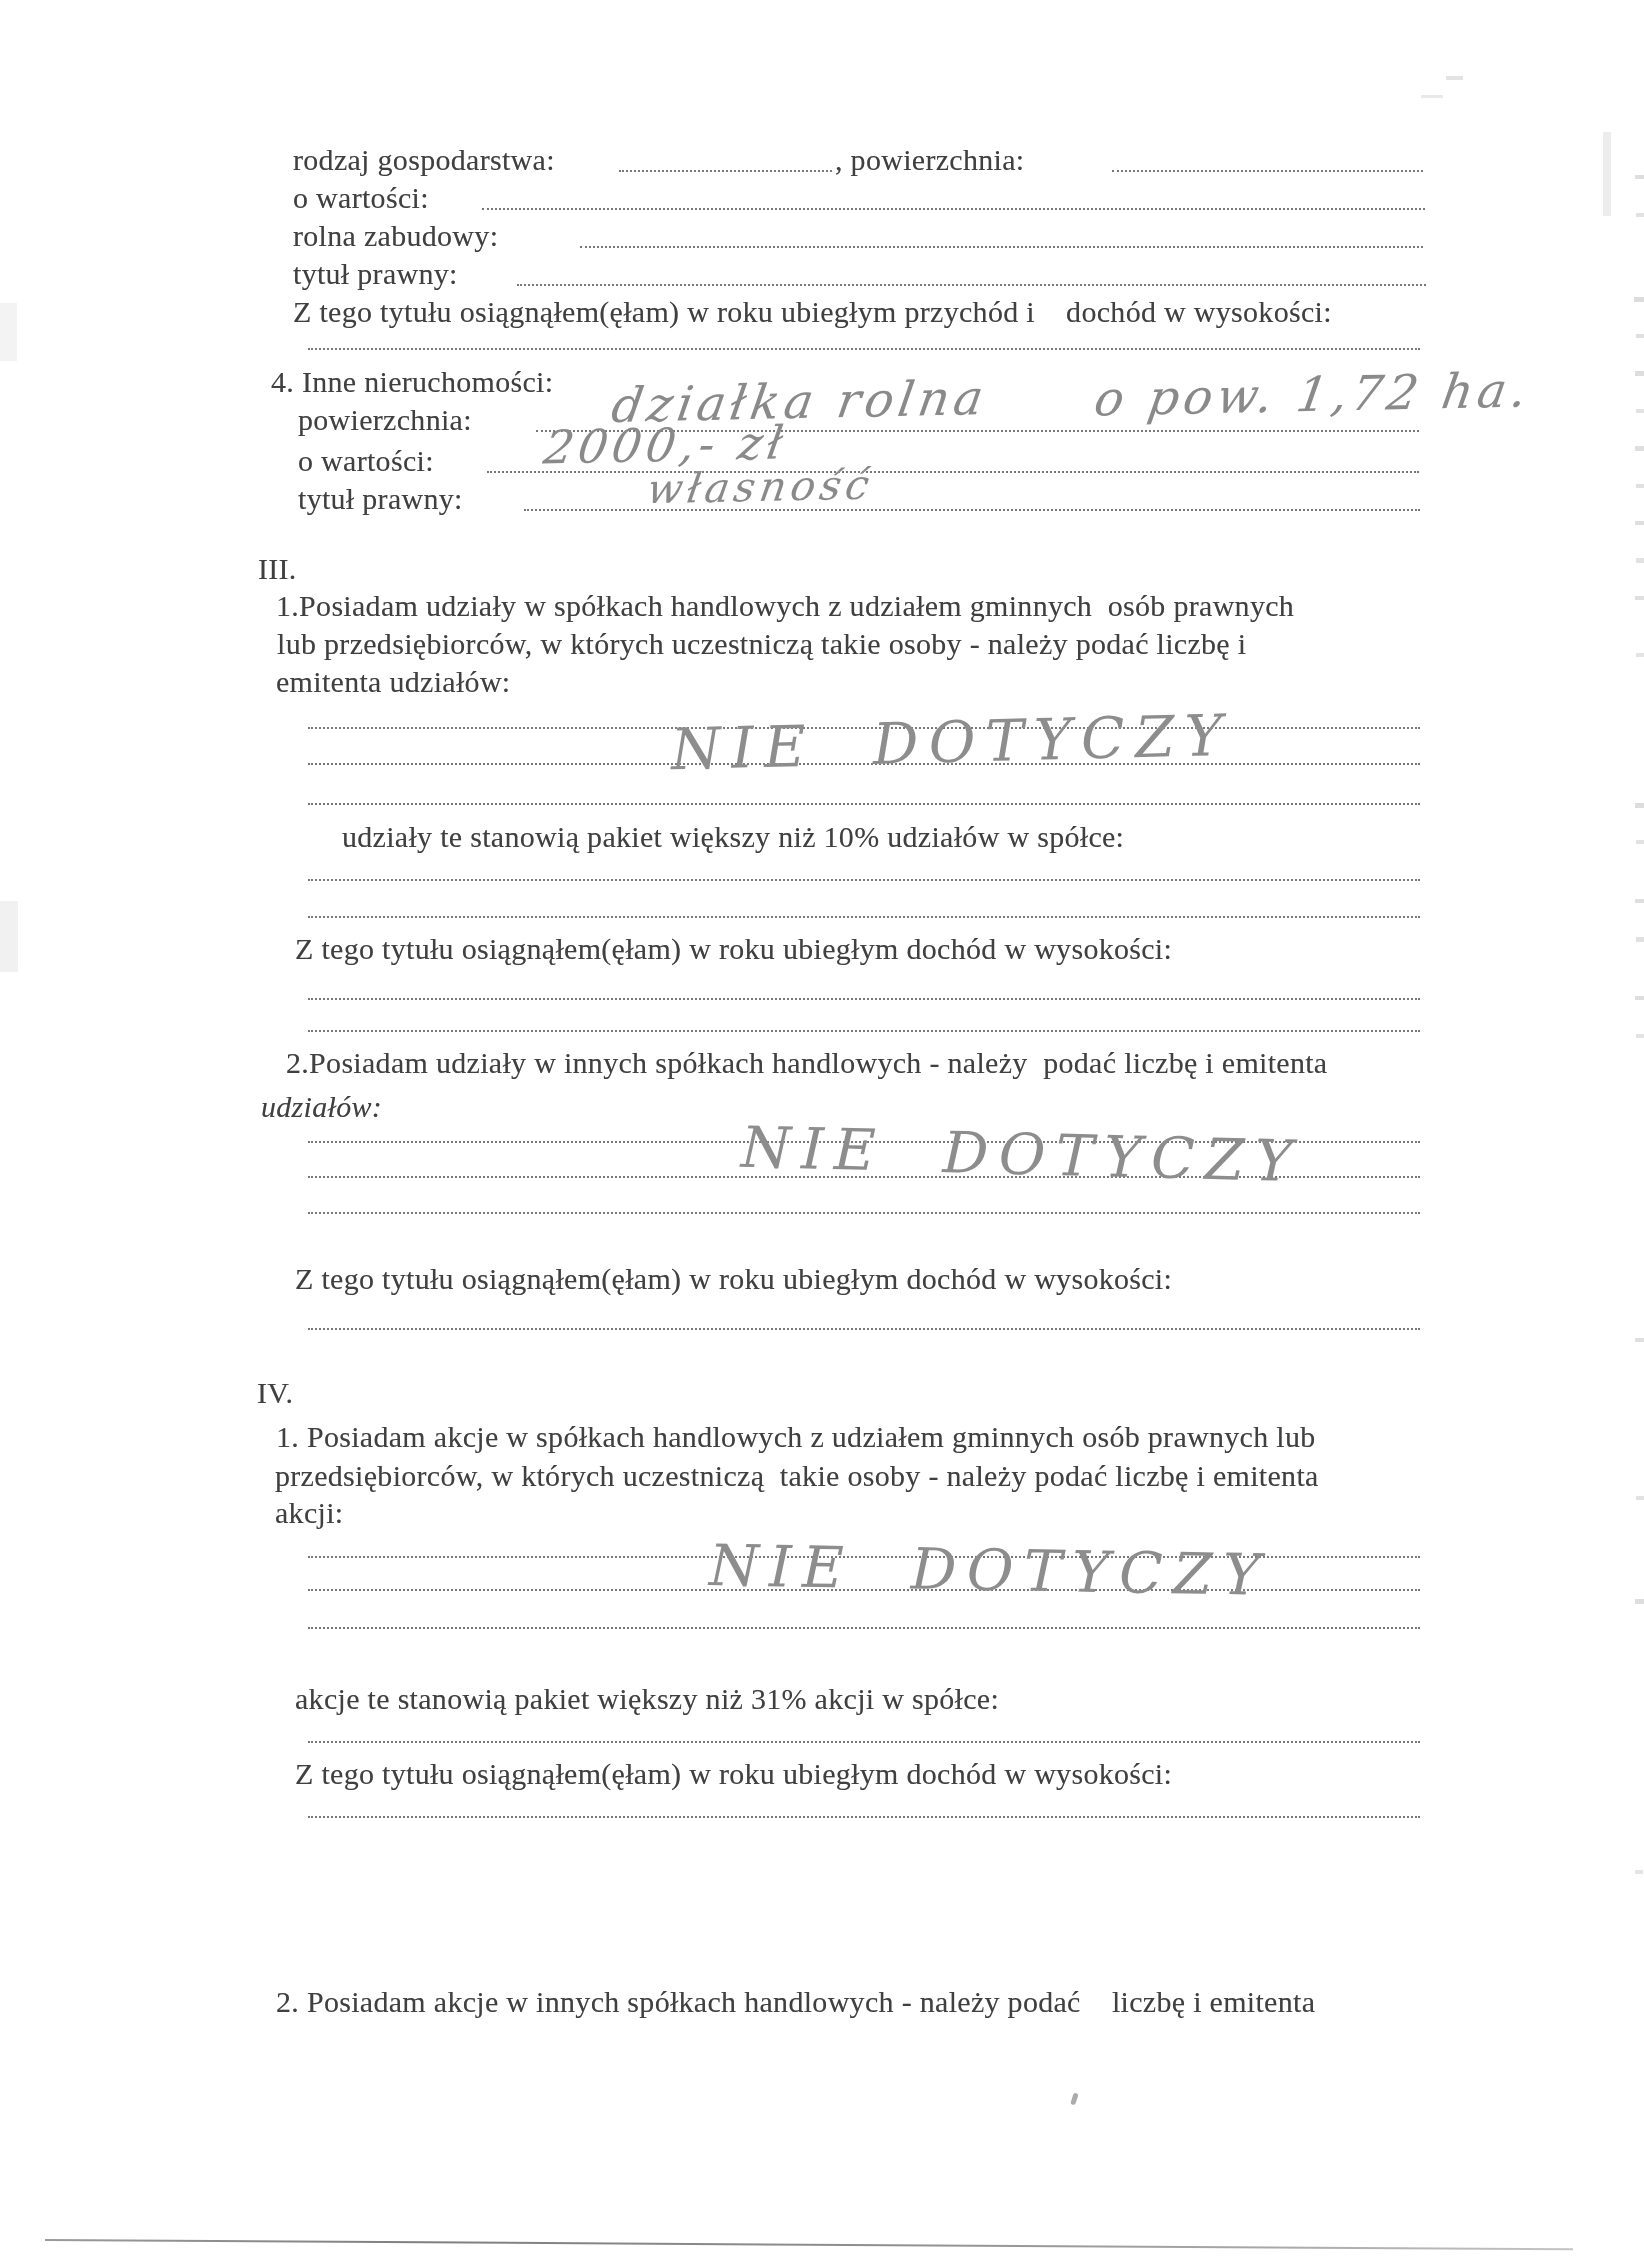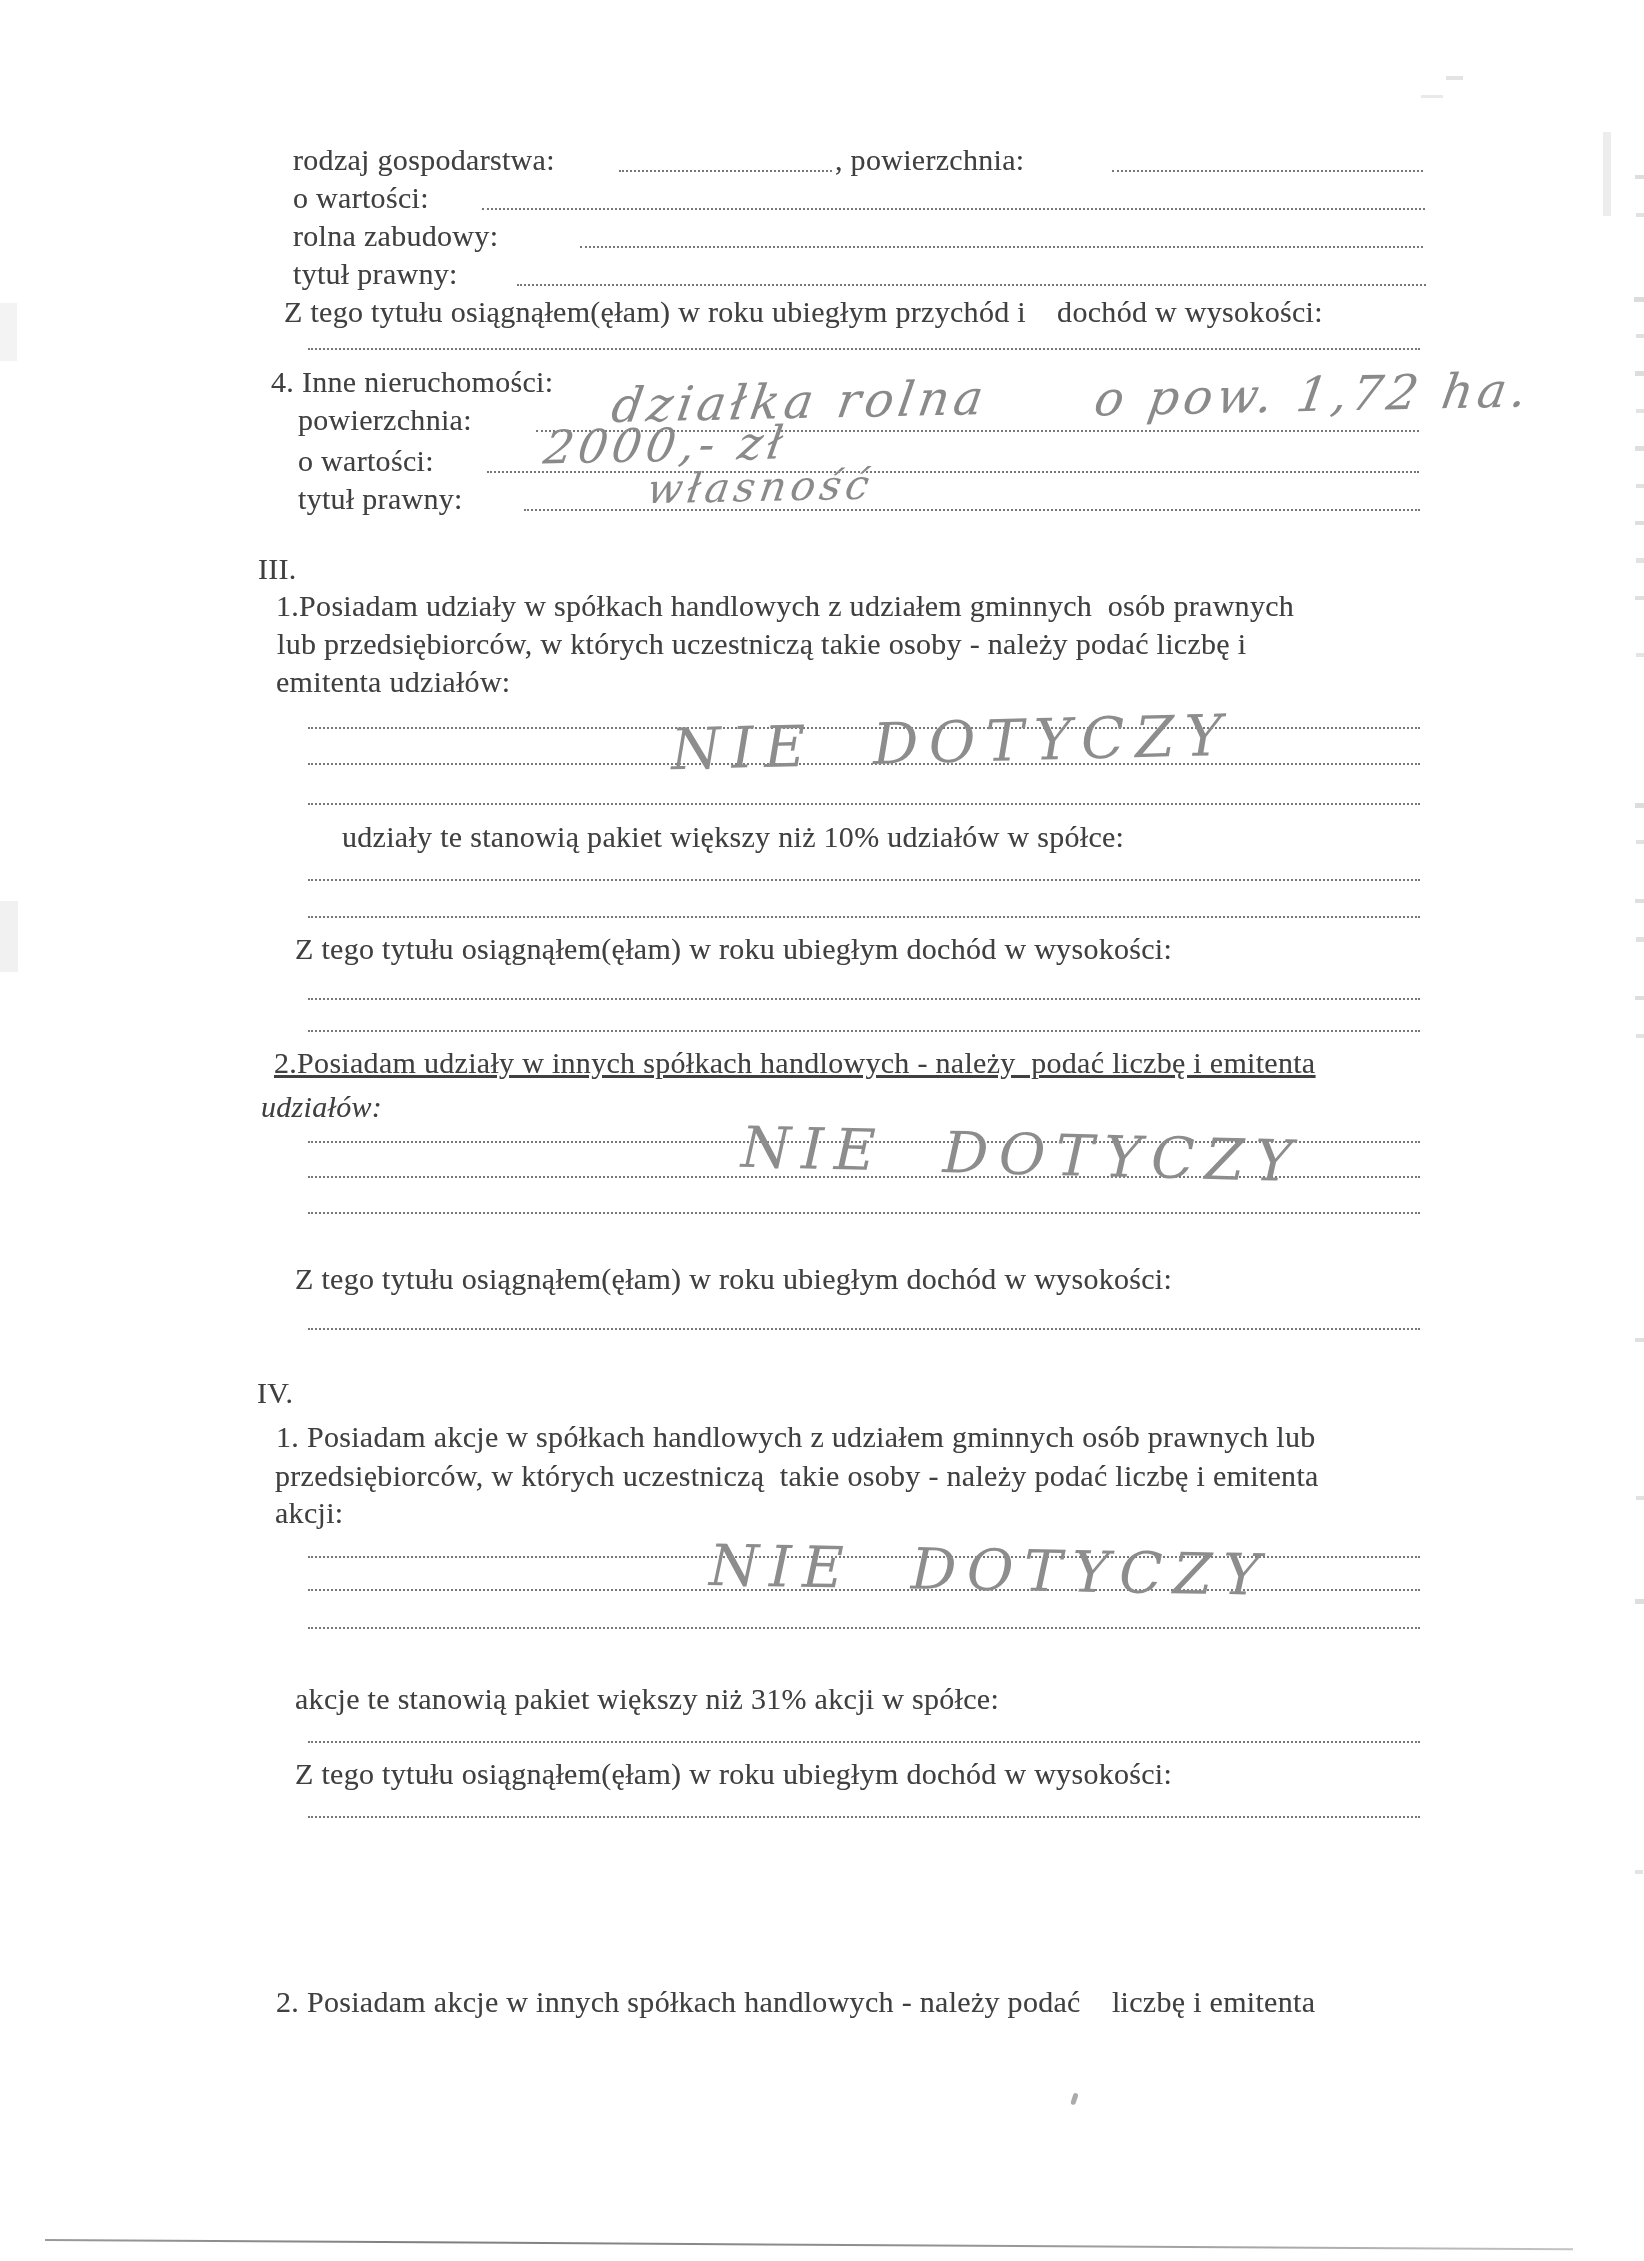--- a/index.html
+++ b/index.html
@@ -65,21 +65,21 @@
 
   <div class="line" style="left:293px; top:181px;">o wartości:</div>
   <div class="dots" style="left:482px; top:208px; width:943px;"></div>
 
   <div class="line" style="left:293px; top:219px;">rolna zabudowy:</div>
   <div class="dots" style="left:580px; top:246px; width:843px;"></div>
 
   <div class="line" style="left:293px; top:257px;">tytuł prawny:</div>
   <div class="dots" style="left:517px; top:284px; width:909px;"></div>
 
-  <div class="line" style="left:284px; top:295px;">Z tego tytułu osiągnąłem(ęłam) w roku ubiegłym przychód i    dochód w wysokości:</div>
+  <div class="line" style="left:293px; top:295px;">Z tego tytułu osiągnąłem(ęłam) w roku ubiegłym przychód i    dochód w wysokości:</div>
   <div class="dots" style="left:308px; top:348px; width:1112px;"></div>
 
   <div class="line" style="left:271px; top:365px;">4. Inne nieruchomości:</div>
 
   <div class="line" style="left:298px; top:403px;">powierzchnia:</div>
   <div class="dots" style="left:536px; top:430px; width:883px;"></div>
   <div class="hand hand-script" style="left:613px; top:373px; font-size:48px;">działka rolna</div>
   <div class="hand hand-script" style="left:1096px; top:366px; font-size:48px;">o pow. 1,72 ha.</div>
 
   <div class="line" style="left:298px; top:444px;">o wartości:</div>
@@ -101,21 +101,21 @@
   <div class="dots" style="left:308px; top:803px; width:1112px;"></div>
 
   <div class="line" style="left:298px; top:820px;margin-left:44px;">udziały te stanowią pakiet większy niż 10% udziałów w spółce:</div>
   <div class="dots" style="left:308px; top:879px; width:1112px;"></div>
   <div class="dots" style="left:308px; top:916px; width:1112px;"></div>
 
   <div class="line" style="left:295px; top:932px;">Z tego tytułu osiągnąłem(ęłam) w roku ubiegłym dochód w wysokości:</div>
   <div class="dots" style="left:308px; top:998px; width:1112px;"></div>
   <div class="dots" style="left:308px; top:1030px; width:1112px;"></div>
 
-  <div class="line" style="left:274px; top:1046px;text-decoration:underline;">2.Posiadam udziały w innych spółkach handlowych - należy  podać liczbę i emitenta</div>
+  <div class="line" style="left:286px; top:1046px;">2.Posiadam udziały w innych spółkach handlowych - należy  podać liczbę i emitenta</div>
   <div class="line" style="left:261px; top:1090px;font-style:italic;">udziałów:</div>
 
   <div class="dots" style="left:308px; top:1141px; width:1112px;"></div>
   <div class="dots" style="left:308px; top:1176px; width:1112px;"></div>
   <div class="hand hand-caps" style="left:741px; top:1121px; transform:rotate(1.5deg);">NIE  DOTYCZY</div>
   <div class="dots" style="left:308px; top:1212px; width:1112px;"></div>
 
   <div class="line" style="left:295px; top:1262px;">Z tego tytułu osiągnąłem(ęłam) w roku ubiegłym dochód w wysokości:</div>
   <div class="dots" style="left:308px; top:1328px; width:1112px;"></div>
 

